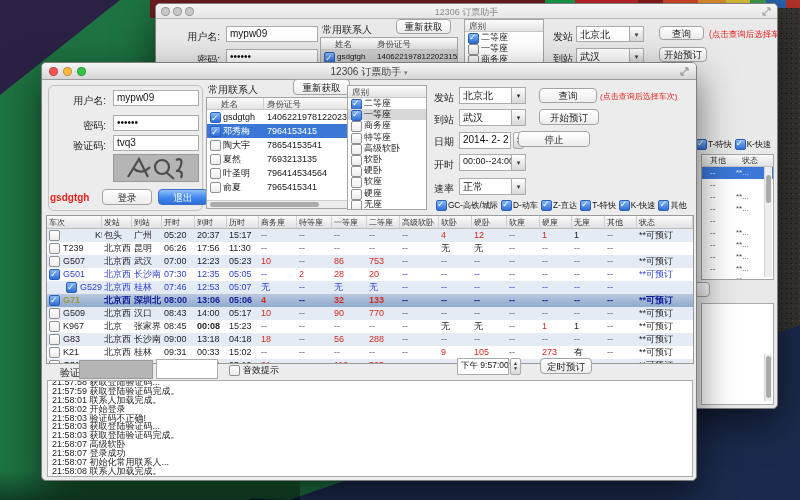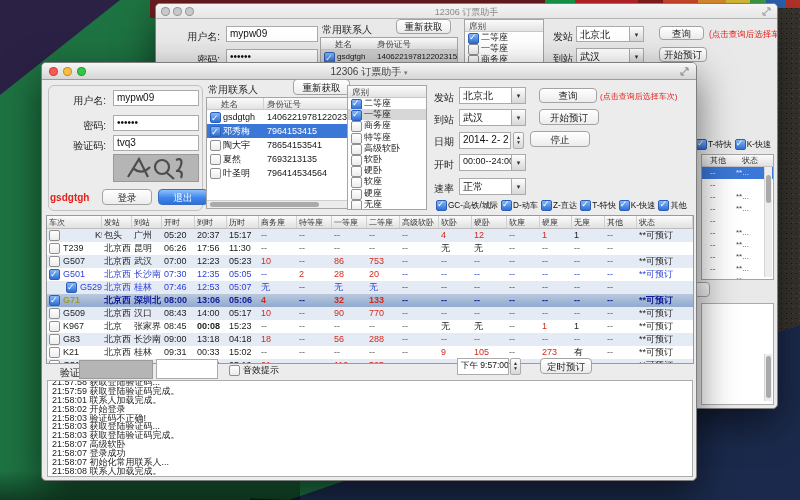--- a/index.html
+++ b/index.html
@@ -303,20 +303,25 @@
           <div class="crow">
             <span class="cb"></span>
             <span class="cname">夏然</span>
             <span class="cid">7693213135</span>
           </div>
           <div class="crow">
             <span class="cb"></span>
             <span class="cname">叶圣明</span>
             <span class="cid">796414534564</span>
           </div>
+          <div class="crow">
+            <span class="cb"></span>
+            <span class="cname">俞夏</span>
+            <span class="cid">7965415341</span>
+          </div>
         </div>
       <div class="hscroll">
           <div class="thumb"></div>
         </div>
     </div>
 
     <div class="listbox" style="left:305px;top:22px;width:80px;height:125px">
       <div class="lhead">
         <span style="position:absolute;left:4px;top:1px">席别</span>
       </div>
@@ -375,21 +380,21 @@
     <span class="lbl" style="left:392px;top:50px">到站</span>
     <div class="field combo" style="left:417px;top:46px;width:67px;height:17px">
       <span class="ctext">武汉</span>
       <span class="carrow">▾</span>
     </div>
     <div class="btn" style="left:497px;top:46px;width:60px;height:16px;line-height:15px">开始预订</div>
 
     <span class="lbl" style="left:392px;top:72px">日期</span>
     <div class="field" style="left:417px;top:69px;width:52px;height:17px">2014- 2- 2</div>
     <div class="stepper" style="left:471px;top:69px;height:17px">▲<br>▼</div>
-    <div class="btn" style="left:488px;top:68px;width:60px;height:16px;line-height:15px">停止</div>
+    <div class="btn" style="left:476px;top:68px;width:72px;height:16px;line-height:15px">停止</div>
 
     <span class="lbl" style="left:392px;top:95px">开时</span>
     <div class="field combo" style="left:417px;top:91px;width:67px;height:17px">
       <span class="ctext" style="font-size:9px">00:00--24:00</span>
       <span class="carrow">▾</span>
     </div>
     <span class="lbl" style="left:392px;top:119px">速率</span>
     <div class="field combo" style="left:417px;top:115px;width:67px;height:17px">
       <span class="ctext">正常</span>
       <span class="carrow">▾</span>

